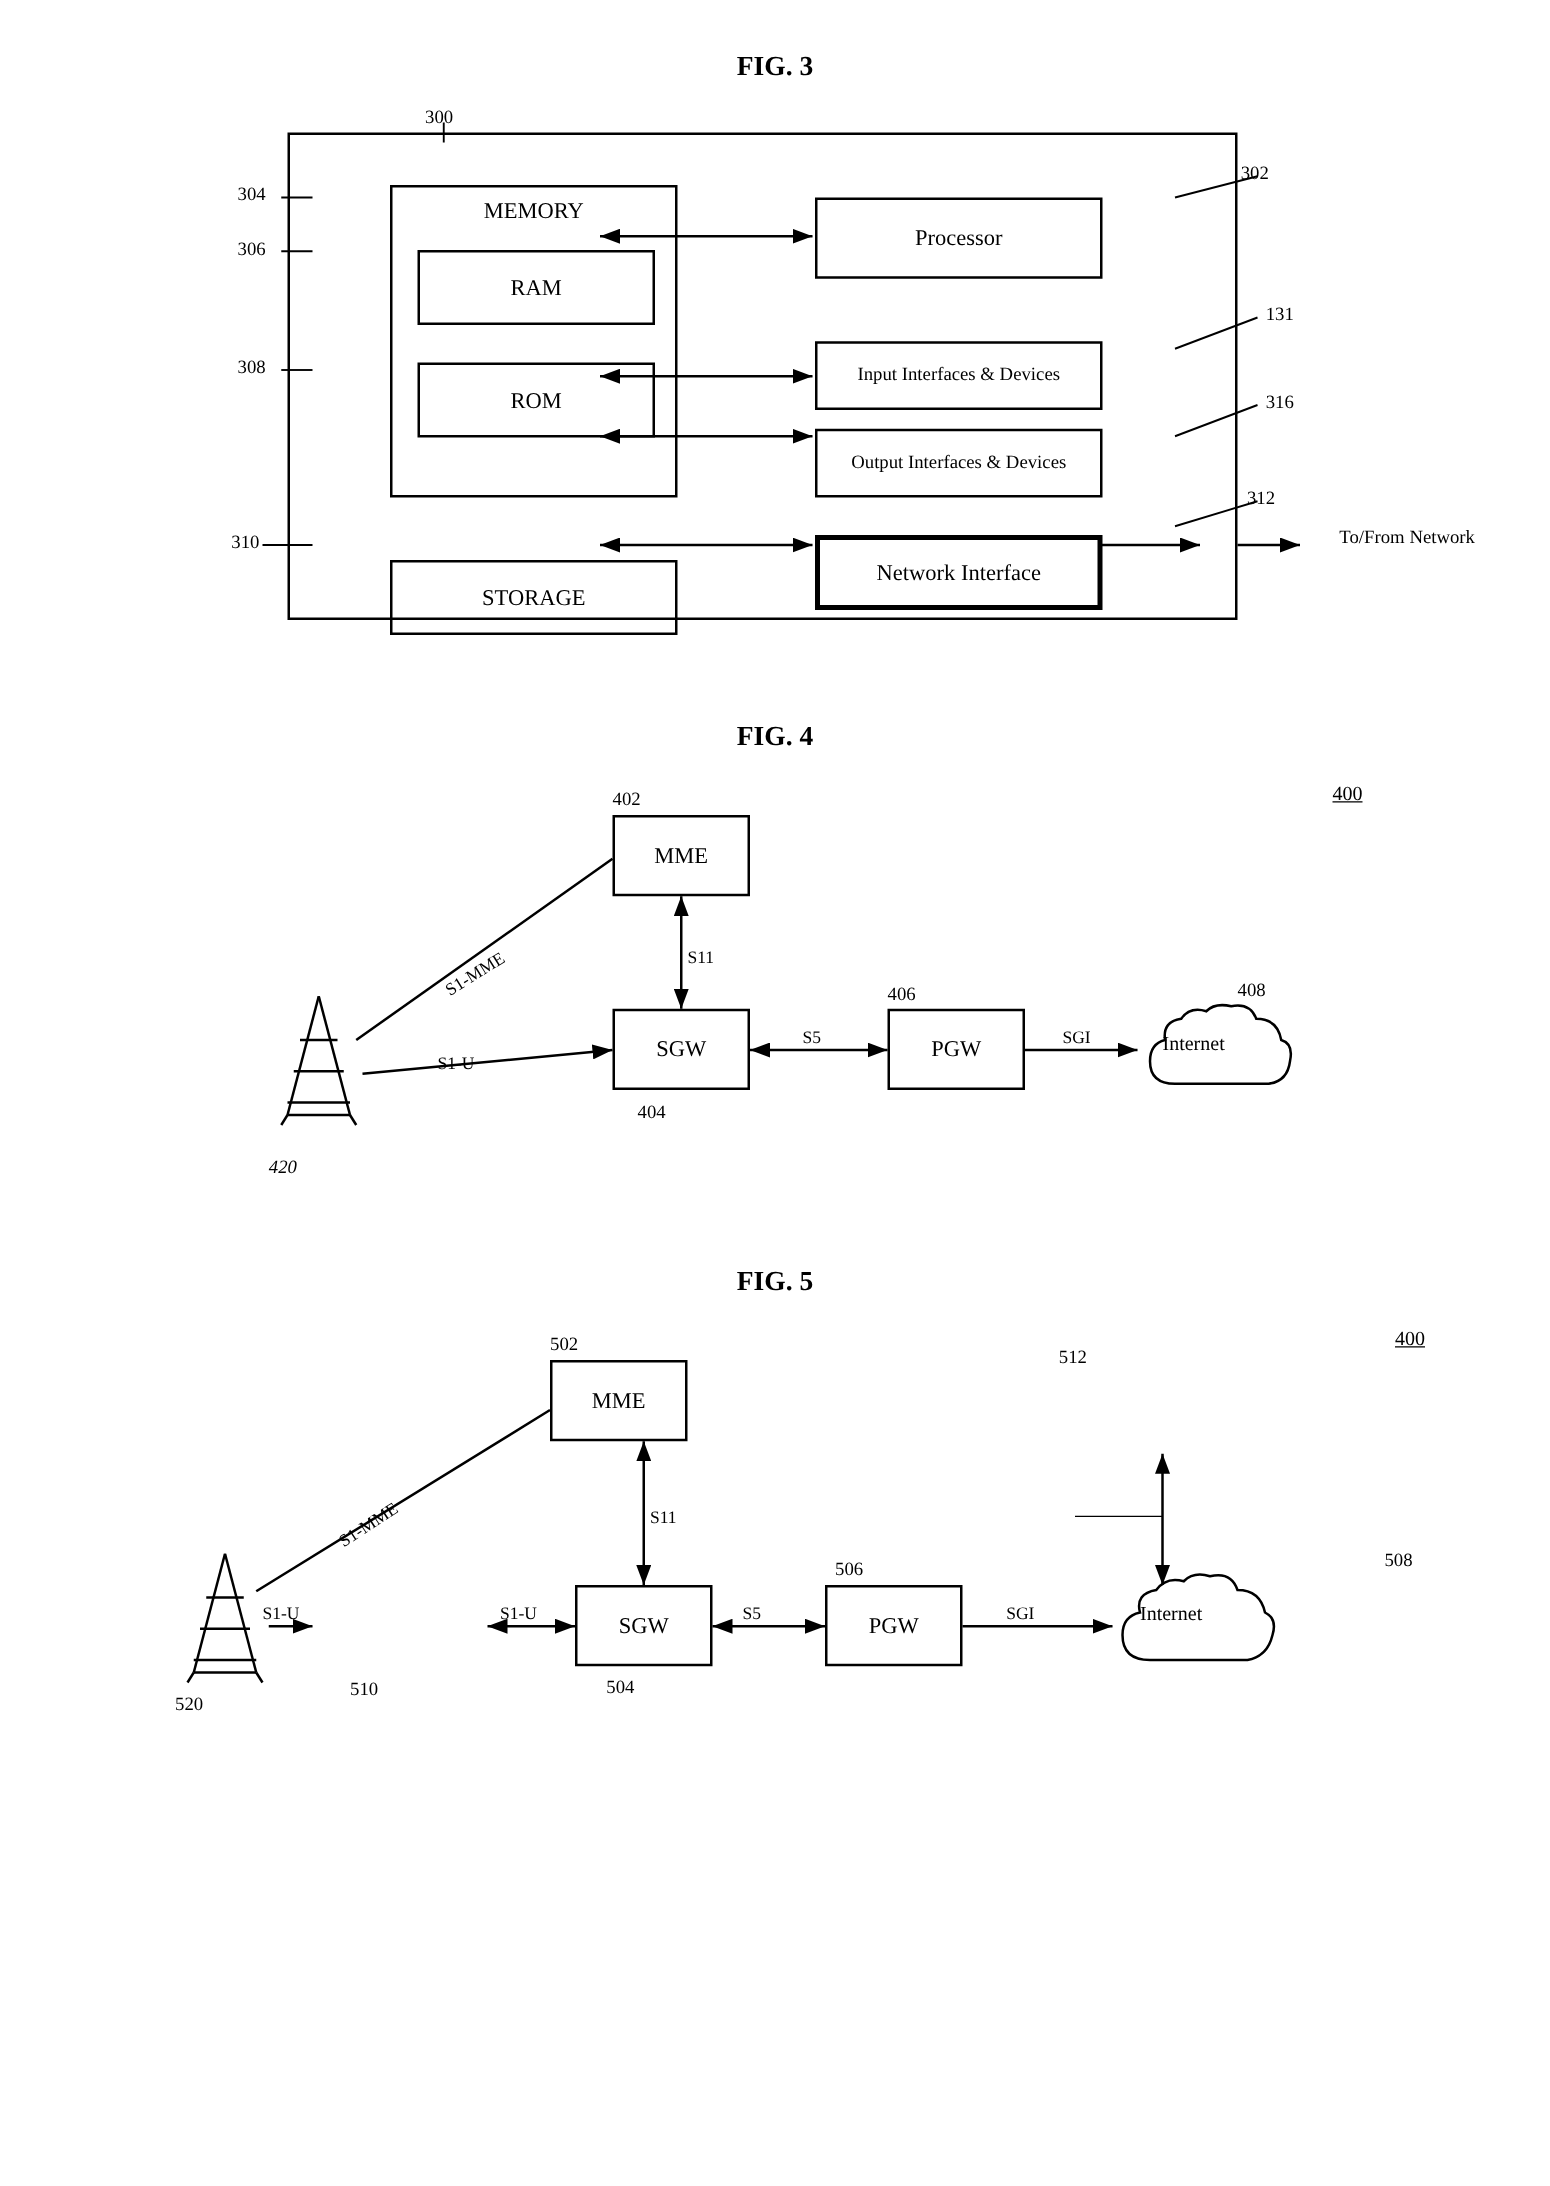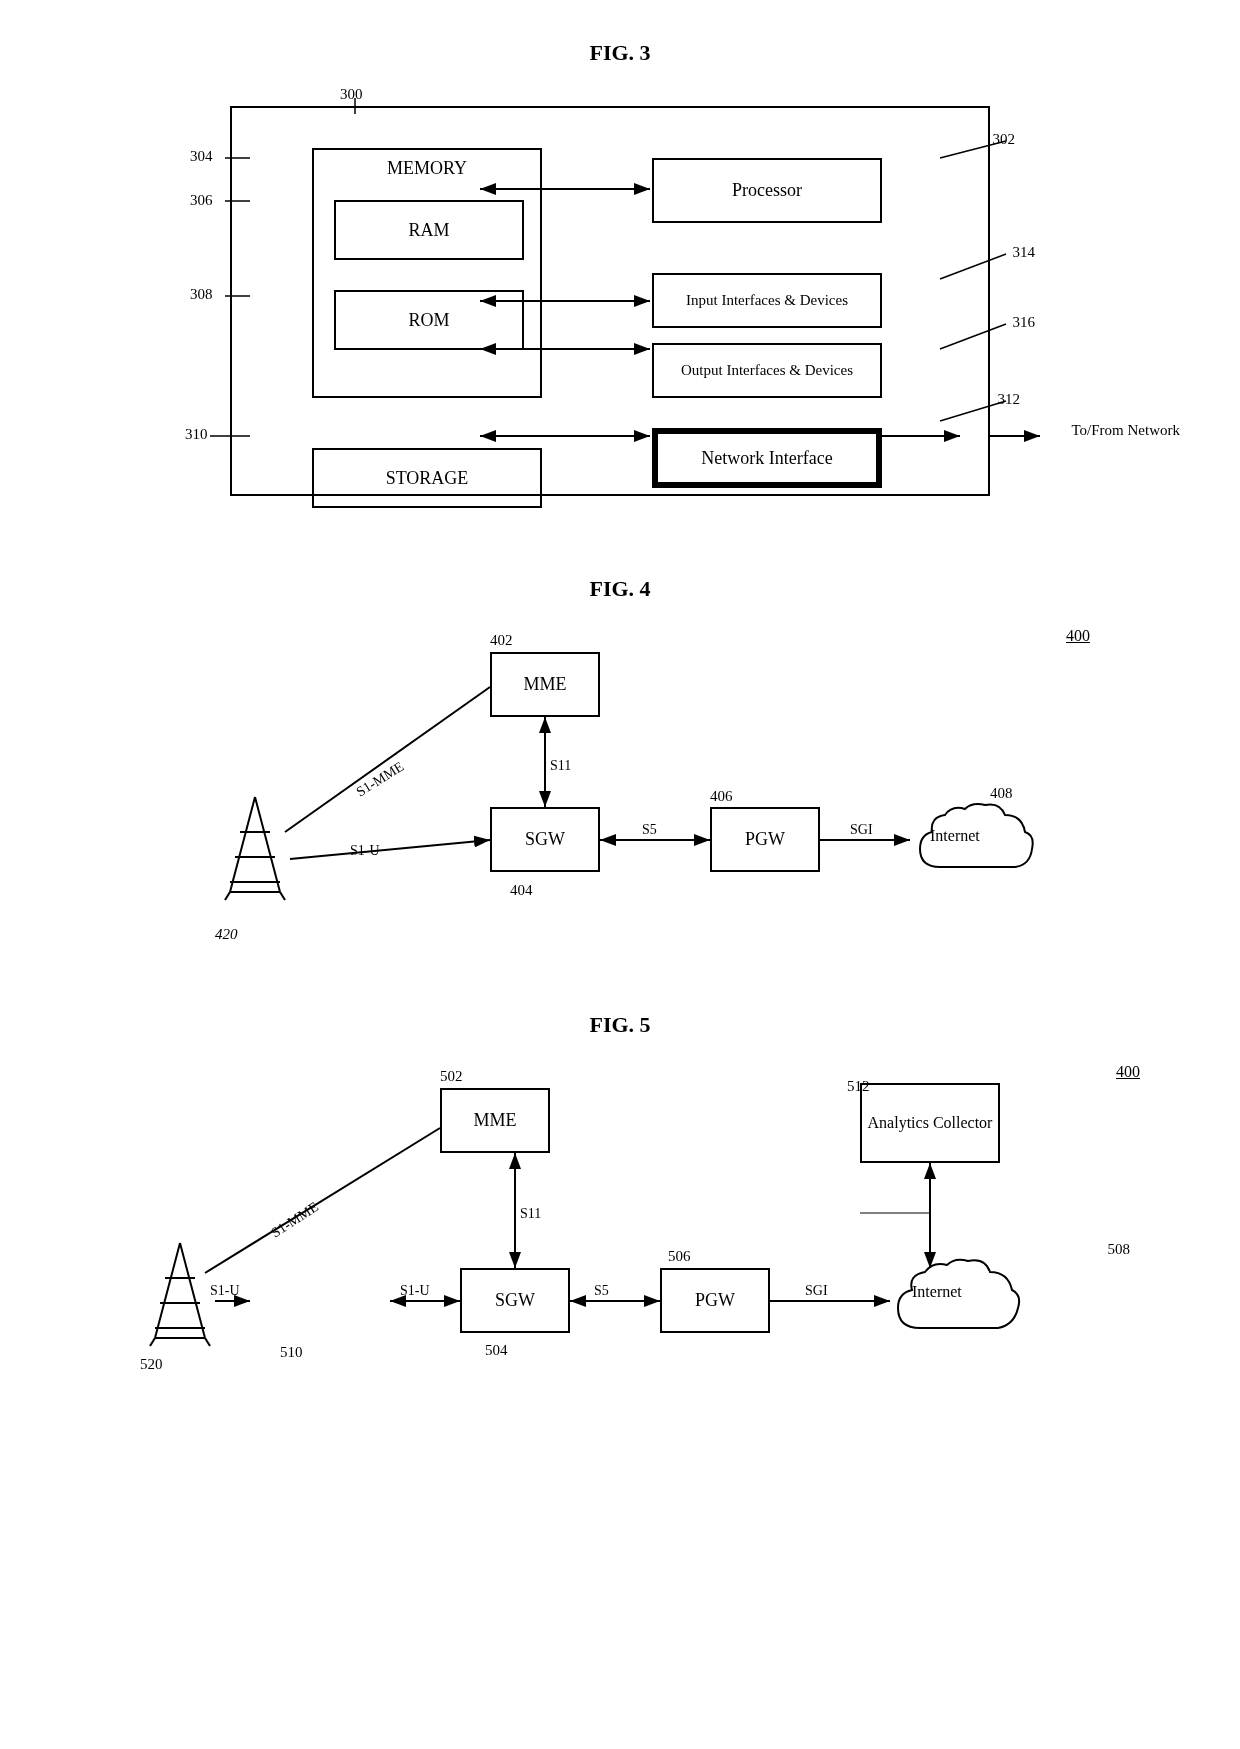--- a/index.html
+++ b/index.html
@@ -143,21 +143,21 @@
       font-size: 15px;
       text-align: center;
     }
 
     .fig3-network-box {
       position: absolute;
       left: 420px;
       top: 320px;
       width: 230px;
       height: 60px;
-      border: 6px solid #000000;
+      border: 4px solid #000000;
       display: flex;
       align-items: center;
       justify-content: center;
       font-size: 18px;
     }
 
     
     .fig3-svg {
       position: absolute;
       left: 0;
@@ -295,21 +295,21 @@
         <line x1="55" y1="210" x2="80" y2="210" stroke="#000" stroke-width="1.5"></line>
 
         <line x1="40" y1="350" x2="80" y2="350" stroke="#000" stroke-width="1.5"></line>
       </svg>
       <div style="position:absolute;left:20px;top:106px;font-size:15px;">306</div>
       <div style="position:absolute;left:20px;top:200px;font-size:15px;">308</div>
       <div style="position:absolute;left:15px;top:340px;font-size:15px;">310</div>
 
       <div style="position:absolute;right:55px;top:45px;font-size:15px;">302</div>
 
-      <div style="position:absolute;right:35px;top:158px;font-size:15px;">314</div>
+      <div style="position:absolute;right:35px;top:158px;font-size:15px;">131</div>
 
       <div style="position:absolute;right:35px;top:228px;font-size:15px;">316</div>
 
       <div style="position:absolute;right:50px;top:305px;font-size:15px;">312</div>
 
       <svg style="position:absolute;left:0;top:0;width:900px;height:430px;pointer-events:none;">
         <line x1="836" y1="55" x2="770" y2="72" stroke="#000" stroke-width="1.5"></line>
         <line x1="836" y1="168" x2="770" y2="193" stroke="#000" stroke-width="1.5"></line>
         <line x1="836" y1="238" x2="770" y2="263" stroke="#000" stroke-width="1.5"></line>
         <line x1="836" y1="315" x2="770" y2="335" stroke="#000" stroke-width="1.5"></line>
@@ -425,23 +425,20 @@
       </div>
 
       <div style="position:absolute;left:395px;top:284px;font-size:15px;">504</div>
 
       <div class="diagram-box" style="left:570px;top:210px;width:110px;height:65px;">
         <span>PGW</span>
       </div>
 
       <div style="position:absolute;left:578px;top:190px;font-size:15px;">506</div>
 
-      <div class="diagram-box" style="left:770px;top:25px;width:140px;height:80px;">
-        <span style="text-align:center;font-size:16px;">Analytics Collector</span>
-      </div>
 
       <div style="position:absolute;left:757px;top:20px;font-size:15px;">512</div>
 
       <div style="position:absolute;left:800px;top:195px;width:140px;height:95px;">
         <svg viewBox="0 0 140 95" width="140" height="95">
           <path d="M30,75 Q8,75 8,55 Q8,40 22,37 Q18,22 35,19 Q43,8 57,12 Q65,4 78,8 Q95,4 100,19 Q118,19 122,37 Q132,42 128,55 Q124,72 108,75 Z" fill="none" stroke="#000" stroke-width="2"></path>
         </svg>
         <div style="position:absolute;top:30px;left:22px;font-size:16px;">Internet</div>
       </div>
 

